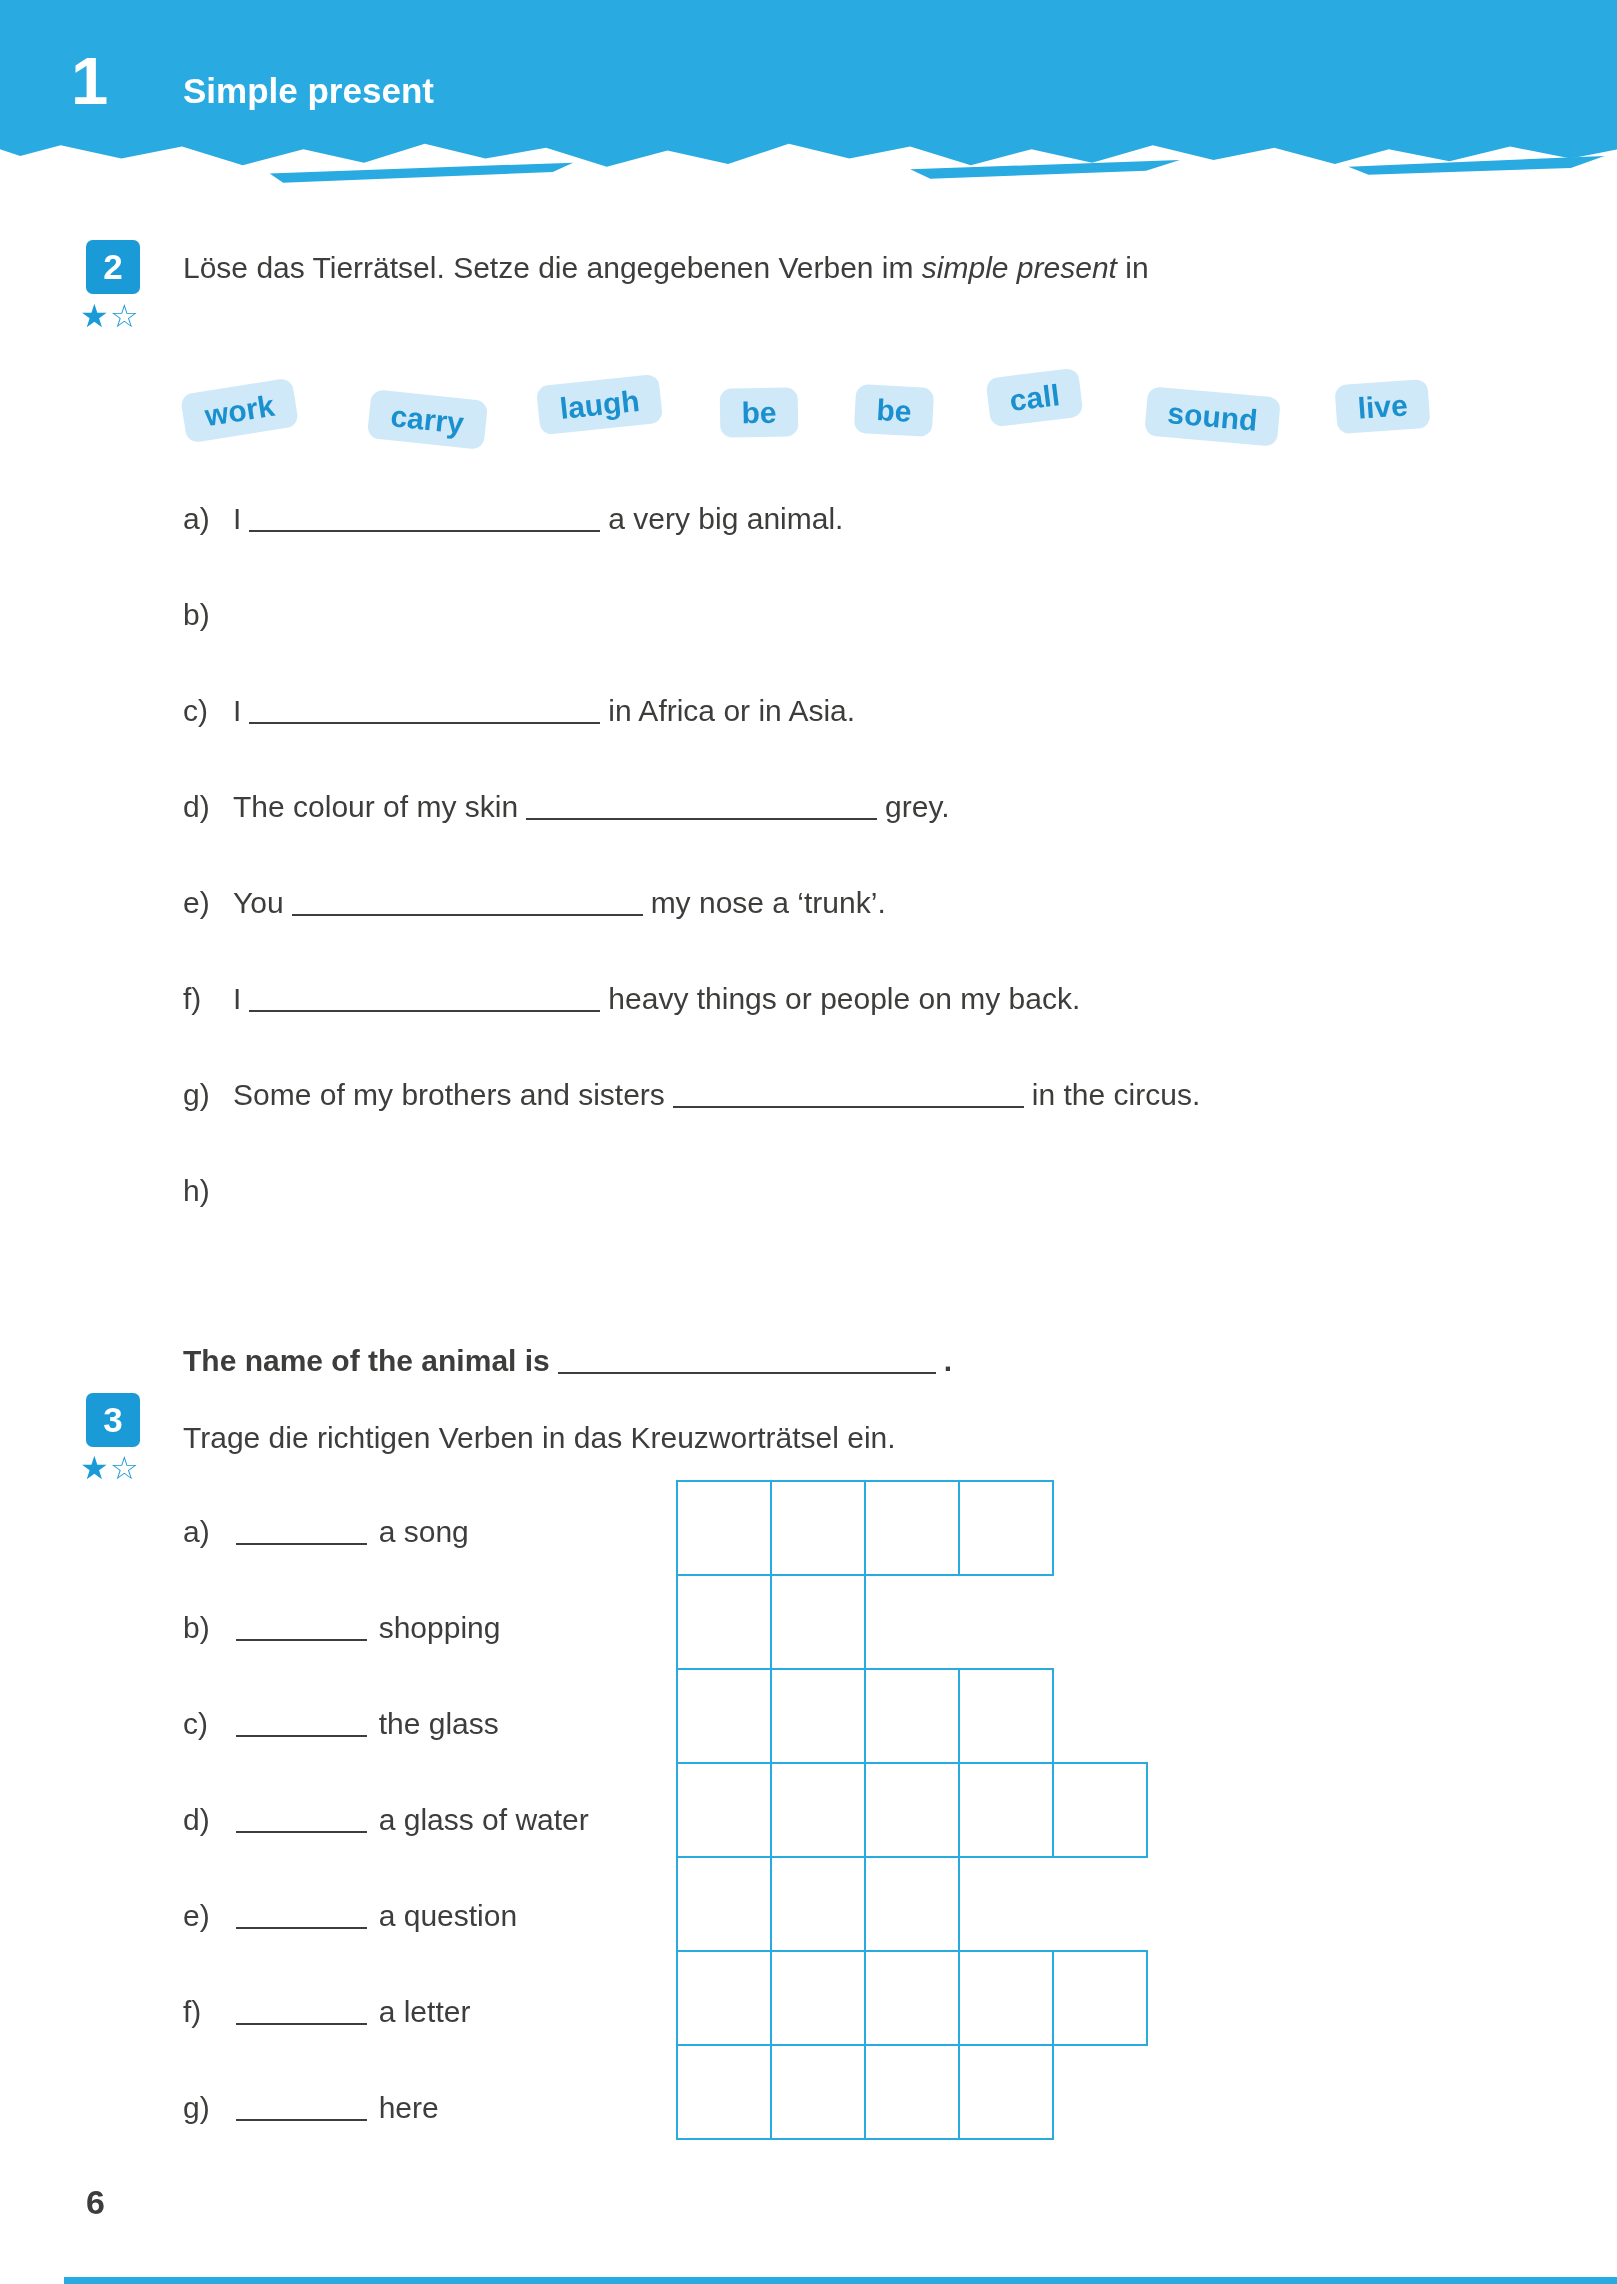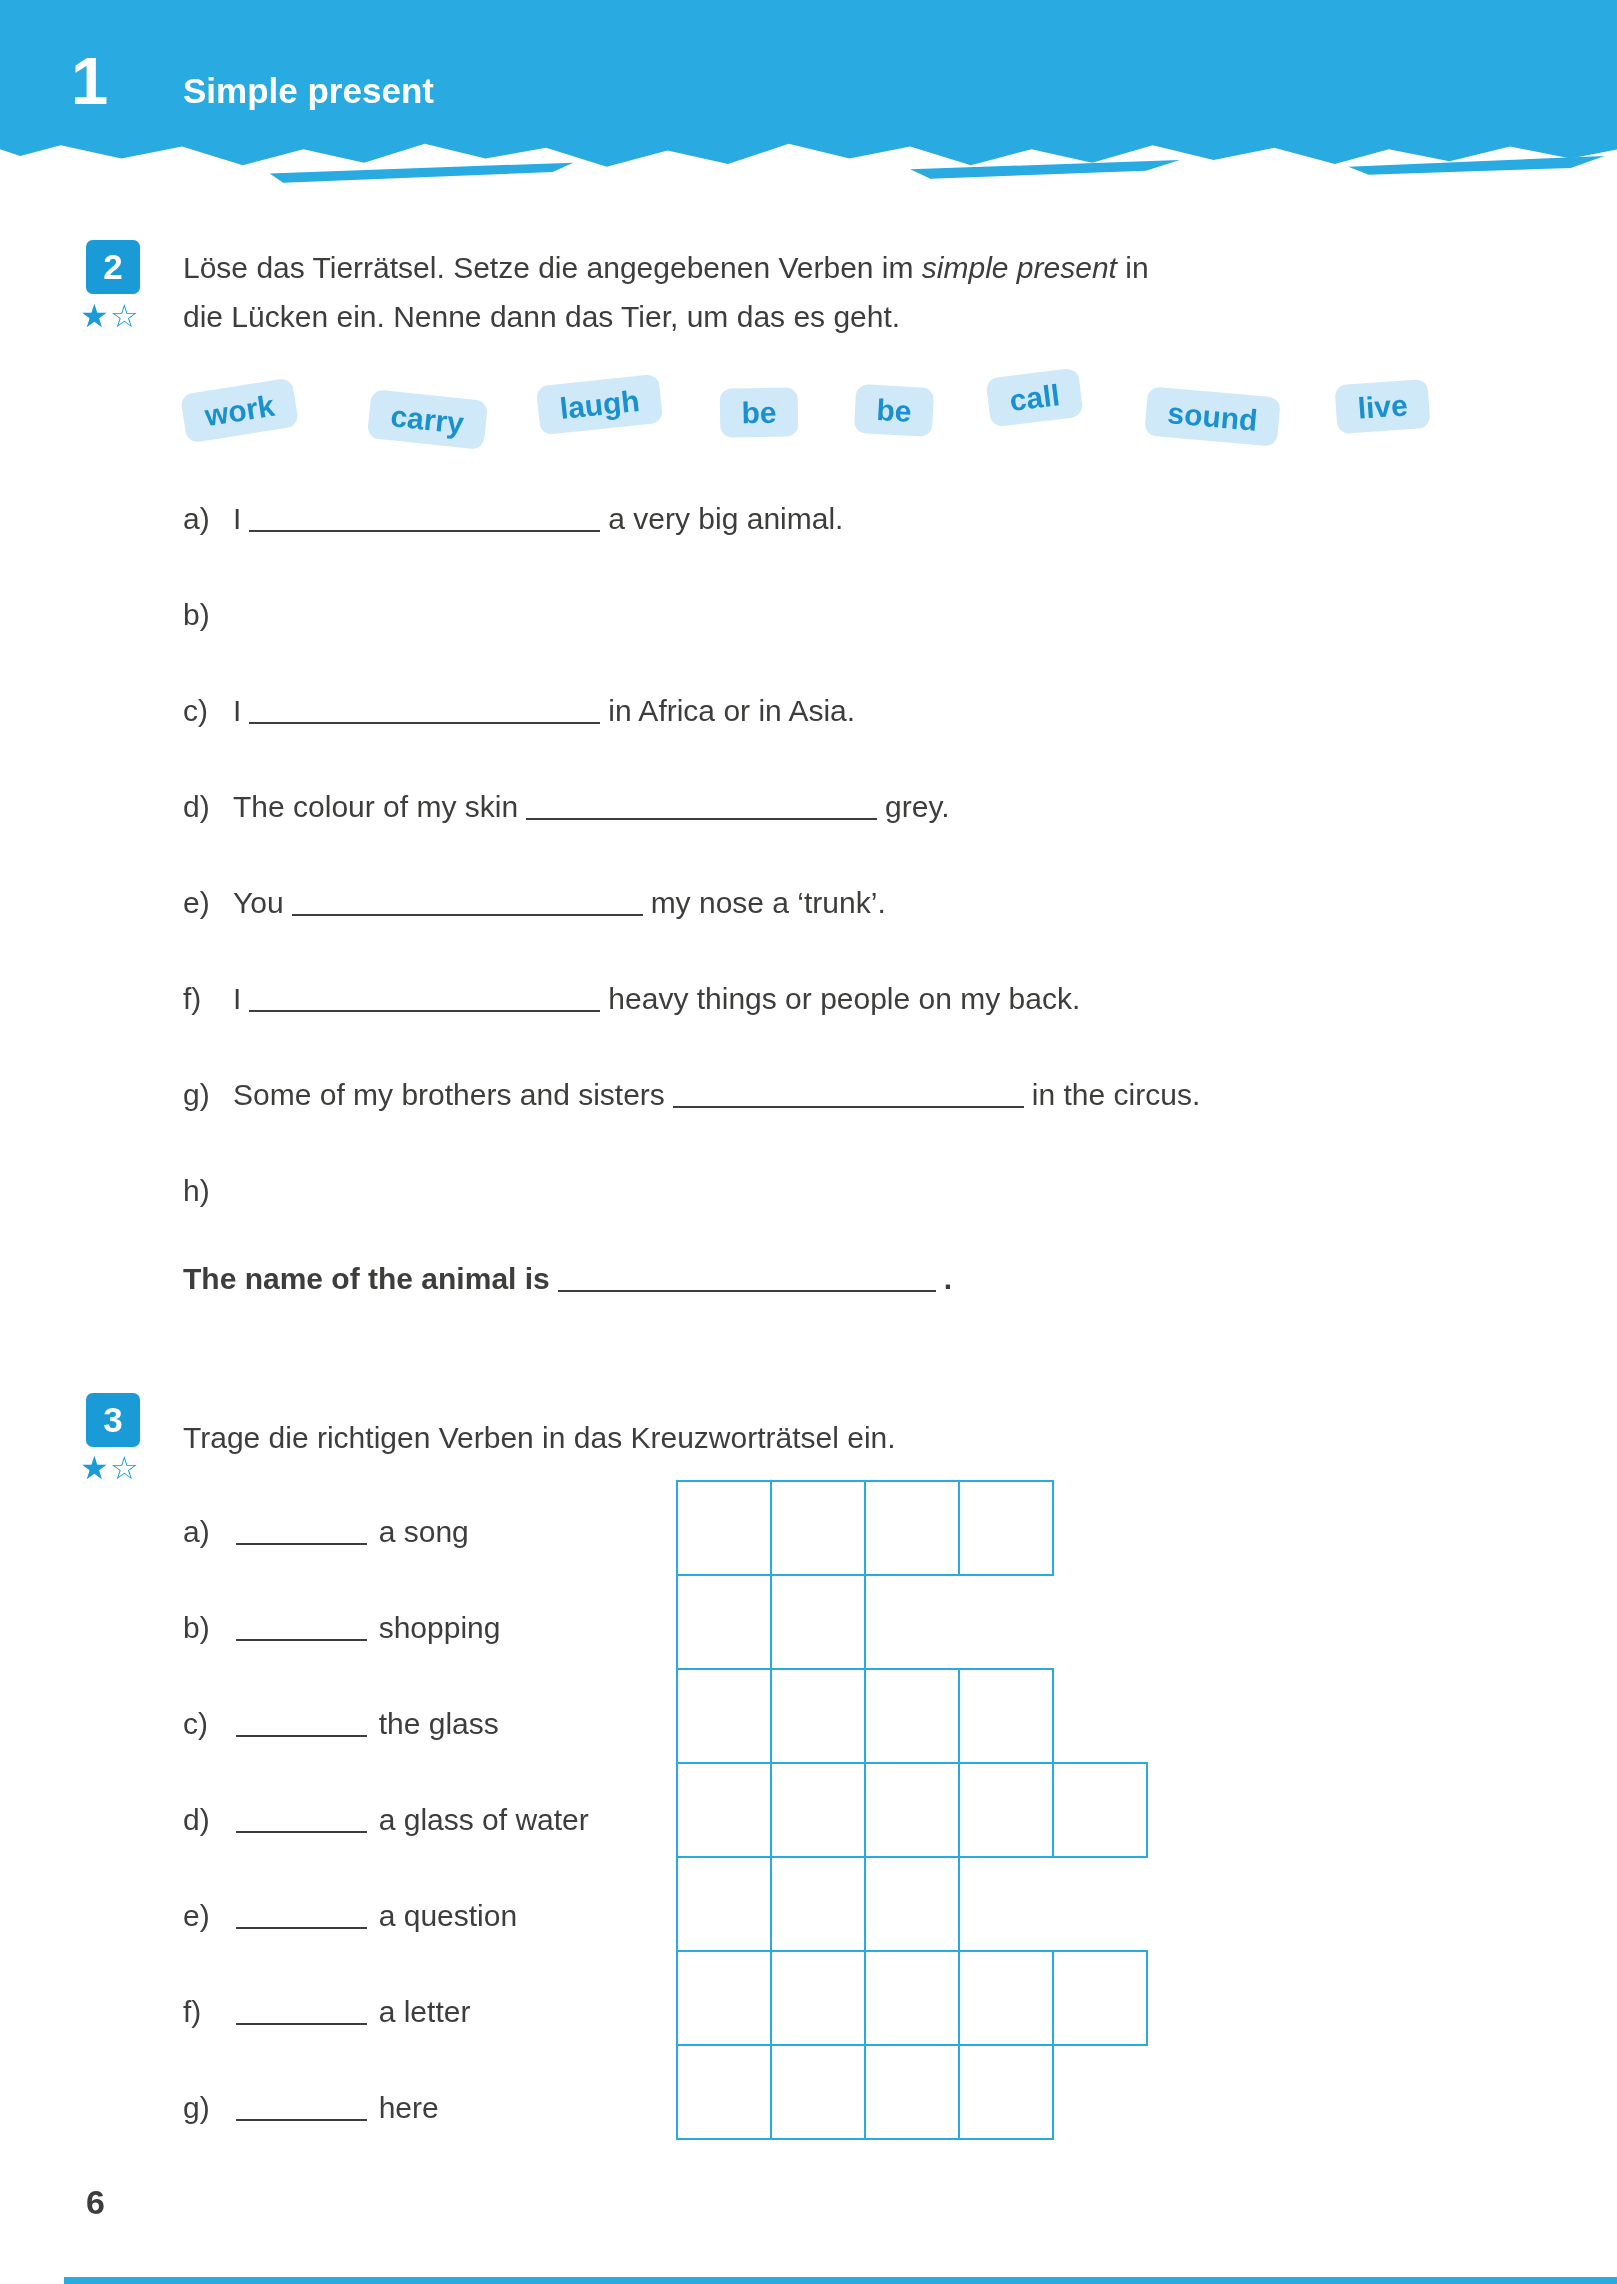--- a/index.html
+++ b/index.html
@@ -46,21 +46,21 @@
   
   .items{position:absolute;font-size:30px;color:#3d3d3c;}
   .items-ex2{left:183px;top:502px;width:1416px;}
   .items-ex3{left:183px;top:1515px;width:674px;}
   .item{height:96px;display:flex;align-items:baseline;}
   .lbl{width:50px;flex:none;}
   .blank{display:inline-block;width:351px;height:5.4px;border-bottom:2px solid #3d3d3c;
          margin:0 8px;position:relative;top:3.4px;}
   .items-ex3 .blank{width:131px;margin-left:2.7px;margin-right:12px;}
 
-  .answer-line{position:absolute;left:183px;top:1262px;font-size:30px;font-weight:bold;color:#3d3d3c;}
+  .answer-line{position:absolute;left:183px;top:1344px;font-size:30px;font-weight:bold;color:#3d3d3c;}
   .answer-line .blank{width:378px;}
 
   
   .xw{position:absolute;left:676px;top:1480px;}
   .xw-row{display:flex;}
   .xw-row + .xw-row{margin-top:-2px;}
   .xw-cell{width:96px;height:96px;border:2px solid #29abe2;background:#fff;box-sizing:border-box;}
   .xw-cell + .xw-cell{margin-left:-2px;}
 
   
@@ -78,21 +78,20 @@
   <path fill="#29abe2" d="M2000,56 L2380,40 L2330,58 L2030,68 Z"></path>
 </svg>
 <div class="ch-num">1</div>
 <div class="ch-title">Simple present</div>
 
 <div class="badge badge-ex2">2</div>
 <div class="stars stars-ex2">★☆</div>
 
 <div class="inst inst-ex2">
   <div><span>Löse das Tierrätsel. Setze die angegebenen Verben im </span><em>simple present</em><span> in</span></div>
-  <div>die Lücken ein. Nenne dann das Tier, um das es geht.</div>
 </div>
 
 <div class="wordbank">
   <div class="chip"><span>work</span></div>
 
   <div class="chip"><span>carry</span></div>
 
   <div class="chip"><span>laugh</span></div>
 
   <div class="chip"><span>be</span></div>

